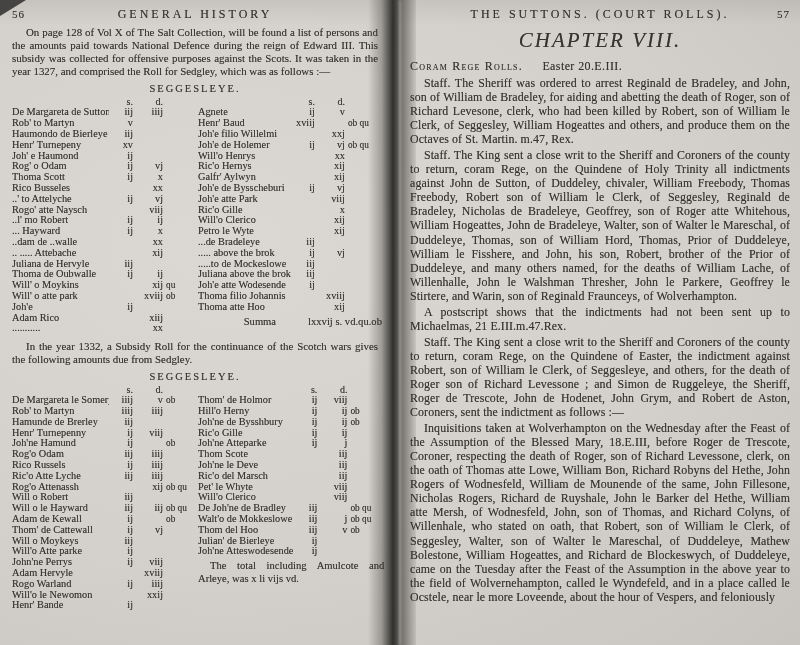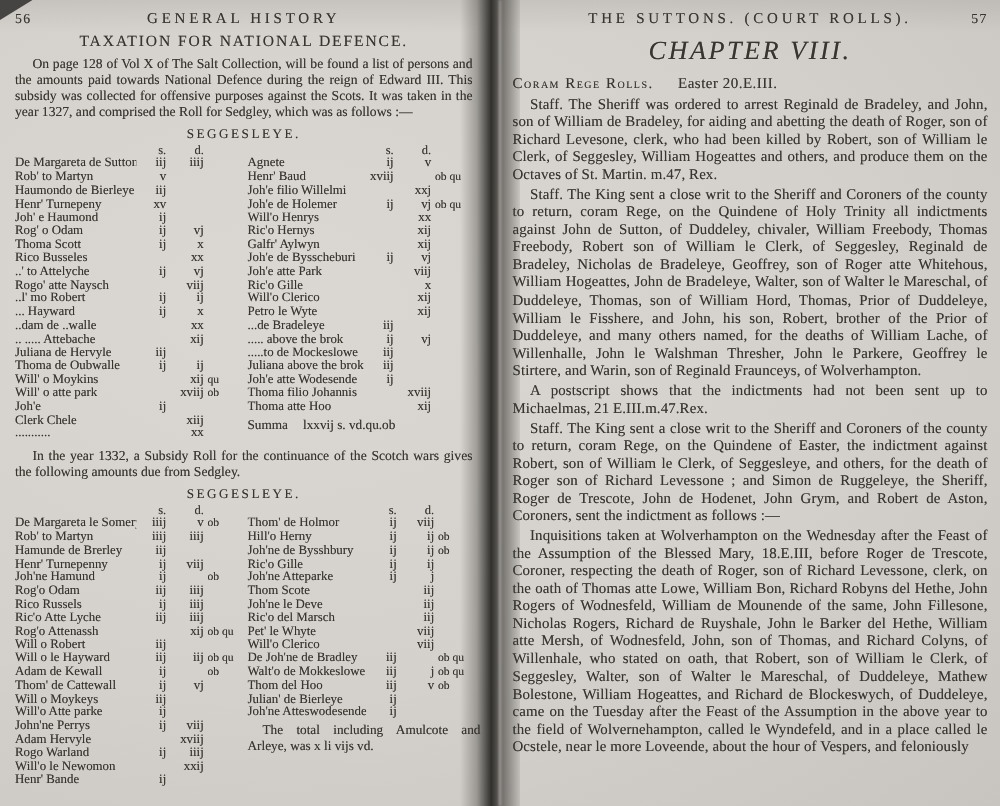--- a/index.html
+++ b/index.html
@@ -59,21 +59,21 @@
   .half-r{flex:1;}
   .thead{display:flex;line-height:11px;}
   .thead .sp{flex:1;}
   .thead .ts,.thead .td{font-size:10px;}
   .trow{display:flex;line-height:10.8px;white-space:nowrap;}
   .tname{flex:1;overflow:hidden;}
   .ts{width:24px;text-align:right;}
   .td{width:30px;text-align:right;}
   .tsuf{width:34px;padding-left:3px;font-size:9.3px;}
   .half-l .tsuf{width:22px;}
-  .summa{display:flex;justify-content:flex-start;gap:12px;line-height:12px;margin-top:3px;font-size:10.6px;}
+  .summa{display:flex;justify-content:flex-end;gap:32px;line-height:12px;margin-top:3px;font-size:10.6px;}
   .sub-head{text-align:center;font-size:10.3px;letter-spacing:1.6px;line-height:13px;margin:2px 0 1px 0;}
   .total-note{font-size:10.6px;line-height:12.6px;text-align:justify;margin:3px 0 0 0;text-indent:12px;}
 
   
   #right-page .pgnum{width:34px;text-align:right;}
   .chapter{text-align:center;font-size:21px;letter-spacing:2px;margin-top:6px;font-style:italic;}
   .coram-line{font-size:12px;margin-top:6px;letter-spacing:.4px;}
   .coram-rolls{font-variant:small-caps;letter-spacing:1.2px;}
   .coram-date{margin-left:16px;}
   .body-text{margin-top:2px;}
@@ -89,21 +89,20 @@
 
 <div id="scan">
 
   <div class="page" id="left-page">
     <div class="runhead">
       <span class="pgnum">56</span>
       <span class="runtitle">GENERAL HISTORY</span>
       <span style="width:40px"></span>
     </div>
 
-    <div class="sect-title">TAXATION FOR NATIONAL DEFENCE.</div>
 
     <div class="intro"><span class="ind"></span><span>On page 128 of Vol X of The Salt Collection, will be found a list of persons and the amounts paid towards National Defence during the reign of Edward III. This subsidy was collected for offensive purposes against the Scots. It was taken in the year 1327, and comprised the Roll for Sedgley, which was as follows :—</span></div>
 
     <div class="tbl-title">SEGGESLEYE.</div>
 
     <div class="tbl">
       <div class="half half-l">
         <div class="thead">
           <span class="sp"></span>
           <span class="ts">s.</span>
@@ -219,21 +218,21 @@
               <span class="td">xviij</span>
               <span class="tsuf">ob</span>
             </div>
             <div class="trow">
               <span class="tname">Joh'e</span>
               <span class="ts">ij</span>
               <span class="td"></span>
               <span class="tsuf"></span>
             </div>
             <div class="trow">
-              <span class="tname">Clerk Chele</span>
+              <span class="tname">Adam Rico</span>
               <span class="ts"></span>
               <span class="td">xiij</span>
               <span class="tsuf"></span>
             </div>
             <div class="trow">
               <span class="tname">...........</span>
               <span class="ts"></span>
               <span class="td">xx</span>
               <span class="tsuf"></span>
             </div>

